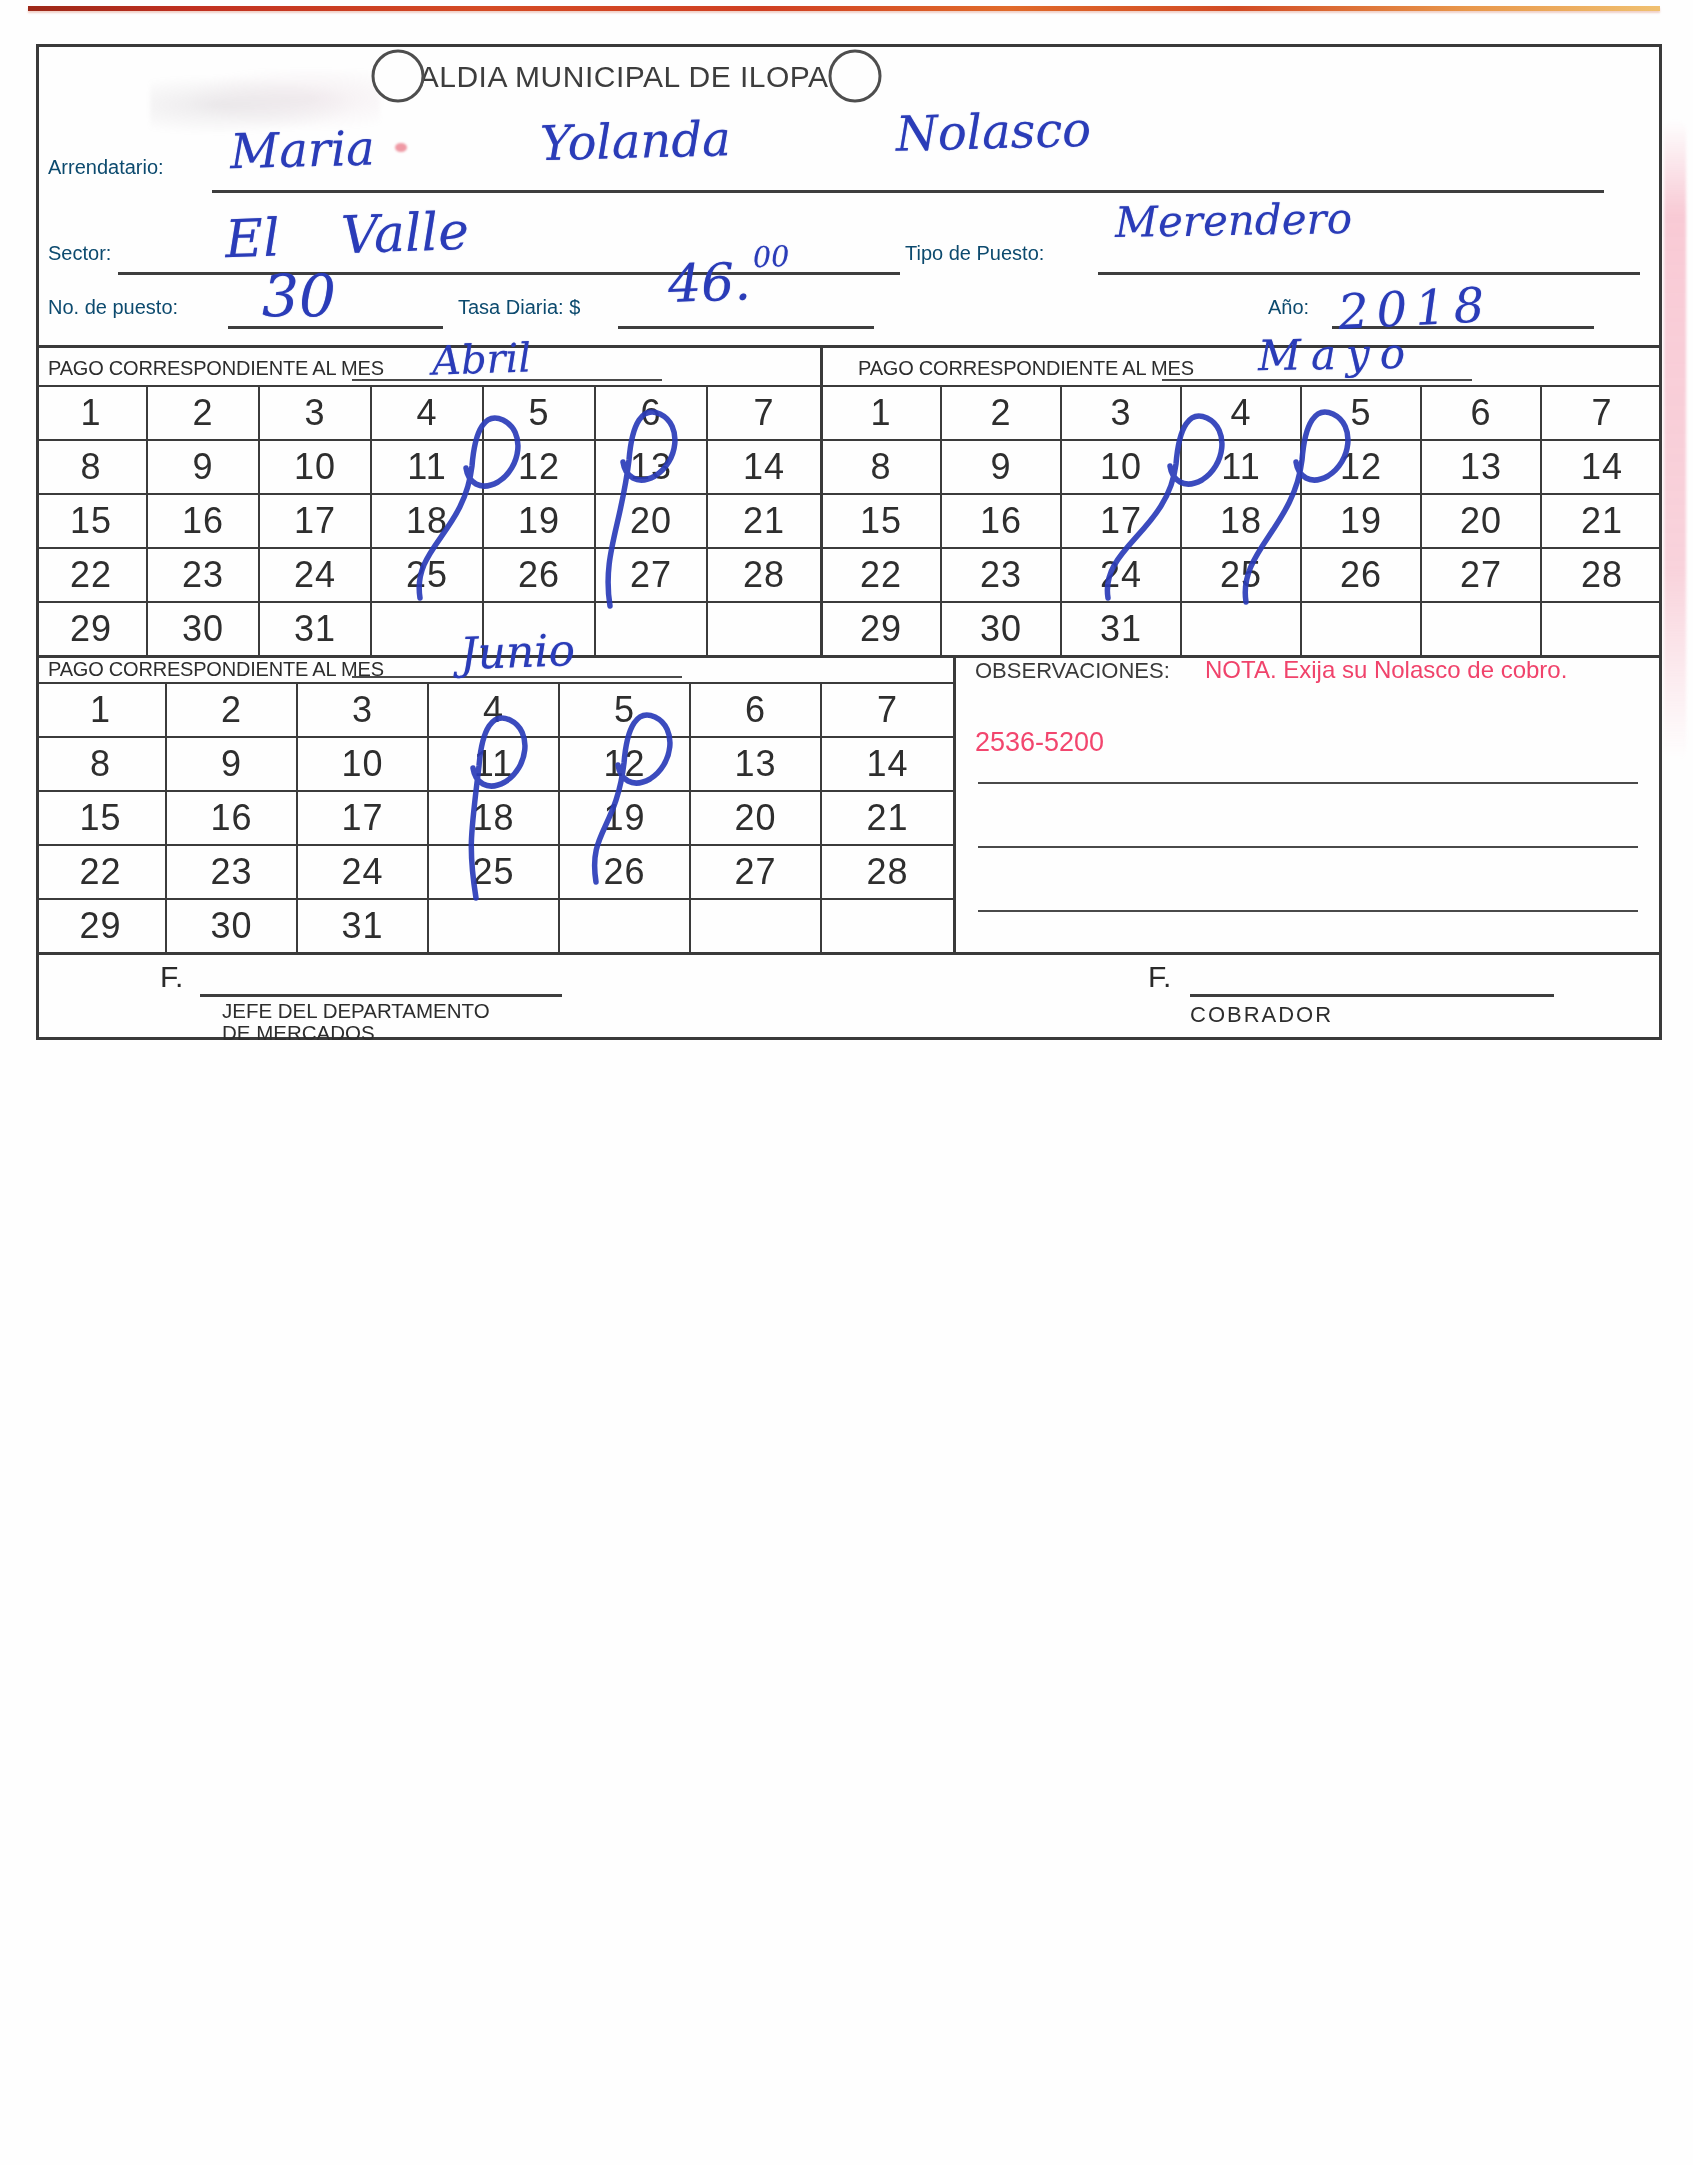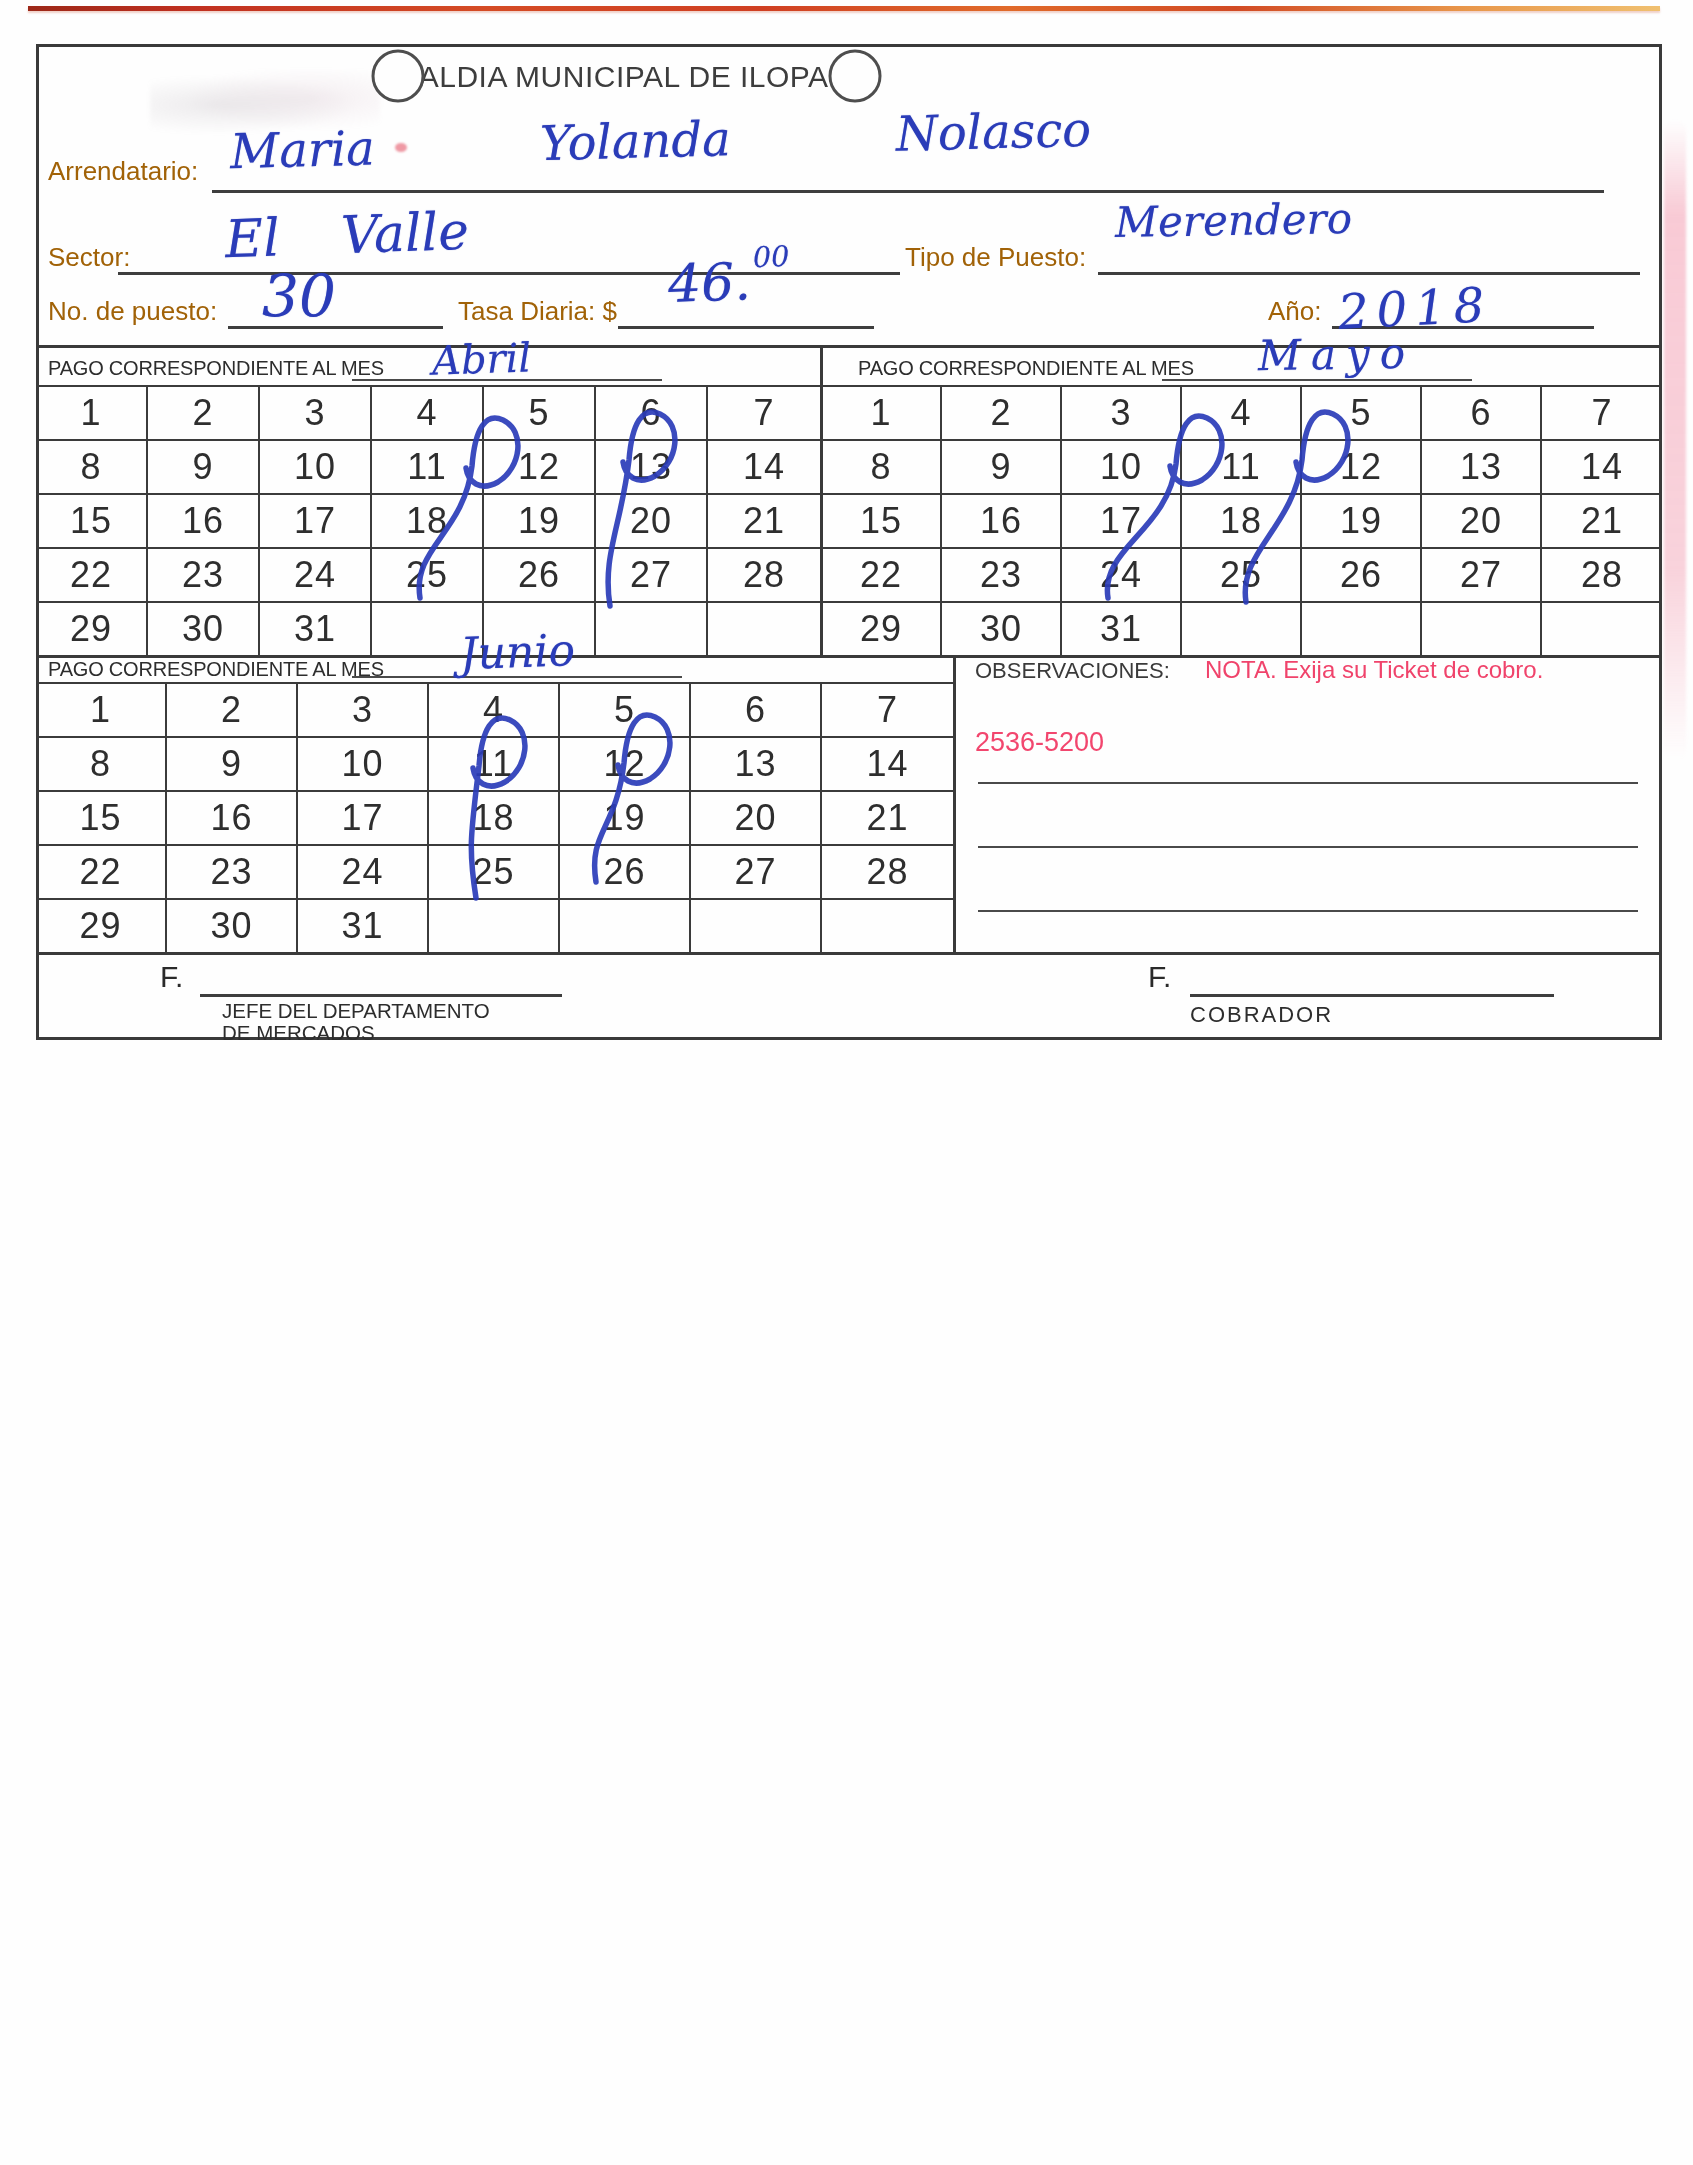--- a/index.html
+++ b/index.html
@@ -19,21 +19,21 @@
     background:rgba(225,70,90,.55);filter:blur(1px);}
   
   .form-border{left:36px;top:44px;width:1626px;height:996px;box-sizing:border-box;
     border:3px solid #3a3a3a;background:transparent;}
   .uline{height:2.5px;background:#3e3e3e;}
   .uline-thin{height:2px;background:#4a4a4a;}
   .vline{width:2.5px;background:#3a3a3a;}
   .hline{height:2.5px;background:#3a3a3a;}
   
   .t-title{font-size:30px;color:#3d3d3d;letter-spacing:.5px;text-align:center;white-space:nowrap;}
-  .t-label{font-size:26px;color:#a16207;white-space:nowrap;}
+  .t-label{font-size:20px;color:#0c4a6e;white-space:nowrap;}
   .t-bar{font-size:20px;color:#2d2d2d;letter-spacing:-.2px;white-space:nowrap;}
   .t-obs{font-size:22px;color:#3a3a3a;white-space:nowrap;}
   .t-red-nota{font-size:24px;color:#f0436b;white-space:nowrap;}
   .t-red{font-size:27px;color:#f2466e;white-space:nowrap;}
   .t-f{font-size:30px;color:#2a2a2a;}
   .t-foot{font-size:20.5px;color:#2d2d2d;text-align:left;white-space:nowrap;}
   
   .hand{font-family:"DejaVu Serif",serif;font-style:italic;color:#2a3cb8;white-space:nowrap;
     text-shadow:0 0 1px rgba(42,60,184,.55);}
   .hand sup{font-size:.55em;position:relative;top:-14px;margin-left:3px;}
@@ -214,21 +214,21 @@
       <div class="cell">29</div>
       <div class="cell">30</div>
       <div class="cell">31</div>
       <div class="cell"></div>
       <div class="cell"></div>
       <div class="cell"></div>
       <div class="cell"></div>
     </div>
 
   <div class="abs t-obs" style="left:975px;top:658px;text-align:center;">OBSERVACIONES:</div>
-  <div class="abs t-red-nota" style="left:1205px;top:656px;">NOTA. Exija su Ticket  de cobro.</div>
+  <div class="abs t-red-nota" style="left:1205px;top:656px;">NOTA. Exija su Nolasco  de cobro.</div>
   <div class="abs t-red" style="left:975px;top:727px;">2536-5200</div>
   <div class="abs uline-thin" style="left:978px;top:782px;width:660px;"></div>
   <div class="abs uline-thin" style="left:978px;top:846px;width:660px;"></div>
   <div class="abs uline-thin" style="left:978px;top:910px;width:660px;"></div>
 
   <div class="abs hline" style="left:36px;top:952px;width:1626px;"></div>
   <div class="abs t-f" style="left:160px;top:960px;">F.</div>
   <div class="abs uline" style="left:200px;top:994px;width:362px;"></div>
   <div class="abs t-foot" style="left:222px;top:999px;width:330px;">JEFE DEL DEPARTAMENTO</div>
   <div class="abs t-foot" style="left:222px;top:1021px;width:330px;">DE MERCADOS</div>

